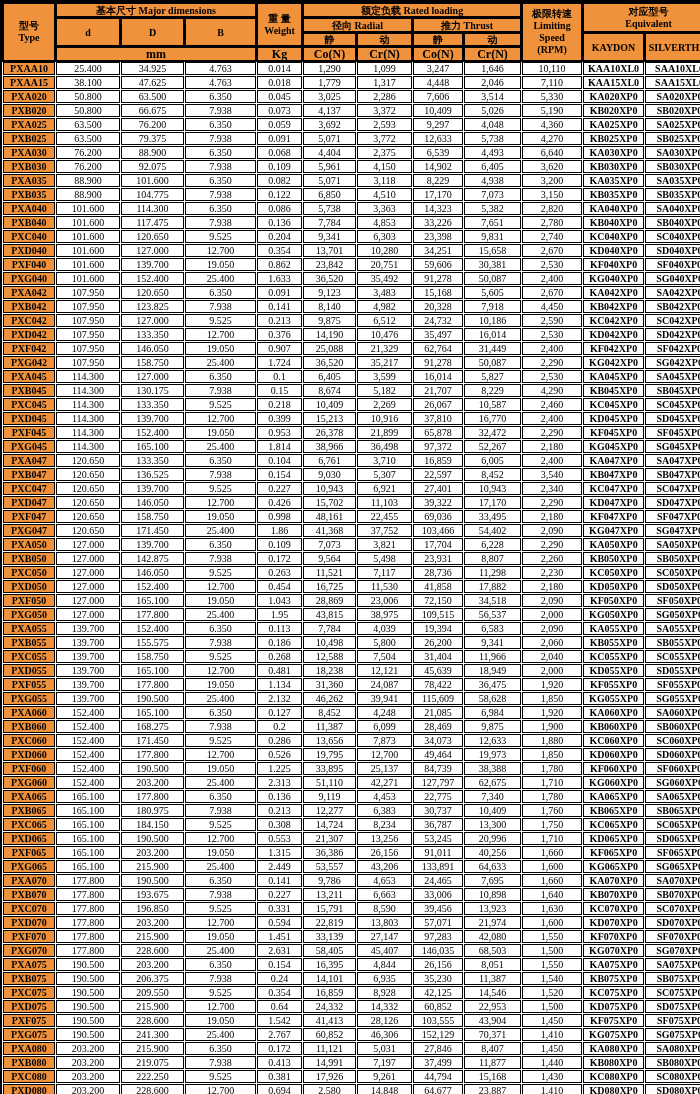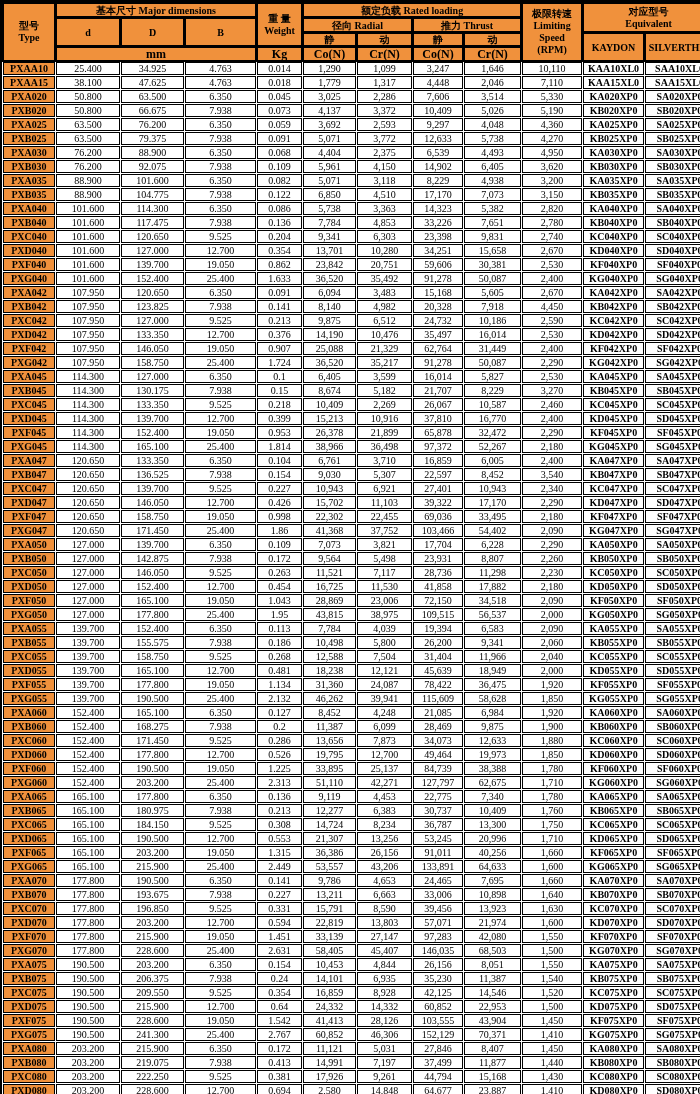--- a/index.html
+++ b/index.html
@@ -212,21 +212,21 @@
         <tr>
           <td class="type-cell">PXA030</td>
           <td>76.200</td>
           <td>88.900</td>
           <td>6.350</td>
           <td>0.068</td>
           <td>4,404</td>
           <td>2,375</td>
           <td>6,539</td>
           <td>4,493</td>
-          <td>4,950</td>
+          <td>6,640</td>
           <td class="model-cell">KA030XP0</td>
           <td class="model-cell">SA030XP0</td>
         </tr>
         <tr>
           <td class="type-cell">PXB030</td>
           <td>76.200</td>
           <td>92.075</td>
           <td>7.938</td>
           <td>0.109</td>
           <td>5,961</td>
@@ -348,21 +348,21 @@
           <td>2,400</td>
           <td class="model-cell">KG040XP0</td>
           <td class="model-cell">SG040XP0</td>
         </tr>
         <tr>
           <td class="type-cell">PXA042</td>
           <td>107.950</td>
           <td>120.650</td>
           <td>6.350</td>
           <td>0.091</td>
-          <td>6,094</td>
+          <td>9,123</td>
           <td>3,483</td>
           <td>15,168</td>
           <td>5,605</td>
           <td>2,670</td>
           <td class="model-cell">KA042XP0</td>
           <td class="model-cell">SA042XP0</td>
         </tr>
         <tr>
           <td class="type-cell">PXB042</td>
           <td>107.950</td>
@@ -450,21 +450,21 @@
         <tr>
           <td class="type-cell">PXB045</td>
           <td>114.300</td>
           <td>130.175</td>
           <td>7.938</td>
           <td>0.15</td>
           <td>8,674</td>
           <td>5,182</td>
           <td>21,707</td>
           <td>8,229</td>
-          <td>3,270</td>
+          <td>4,290</td>
           <td class="model-cell">KB045XP0</td>
           <td class="model-cell">SB045XP0</td>
         </tr>
         <tr>
           <td class="type-cell">PXC045</td>
           <td>114.300</td>
           <td>133.350</td>
           <td>9.525</td>
           <td>0.218</td>
           <td>10,409</td>
@@ -572,21 +572,21 @@
           <td>2,290</td>
           <td class="model-cell">KD047XP0</td>
           <td class="model-cell">SD047XP0</td>
         </tr>
         <tr>
           <td class="type-cell">PXF047</td>
           <td>120.650</td>
           <td>158.750</td>
           <td>19.050</td>
           <td>0.998</td>
-          <td>22,302</td>
+          <td>48,161</td>
           <td>22,455</td>
           <td>69,036</td>
           <td>33,495</td>
           <td>2,180</td>
           <td class="model-cell">KF047XP0</td>
           <td class="model-cell">SF047XP0</td>
         </tr>
         <tr>
           <td class="type-cell">PXG047</td>
           <td>120.650</td>
@@ -1020,21 +1020,21 @@
           <td>1,500</td>
           <td class="model-cell">KG070XP0</td>
           <td class="model-cell">SG070XP0</td>
         </tr>
         <tr>
           <td class="type-cell">PXA075</td>
           <td>190.500</td>
           <td>203.200</td>
           <td>6.350</td>
           <td>0.154</td>
-          <td>10,453</td>
+          <td>16,395</td>
           <td>4,844</td>
           <td>26,156</td>
           <td>8,051</td>
           <td>1,550</td>
           <td class="model-cell">KA075XP0</td>
           <td class="model-cell">SA075XP0</td>
         </tr>
         <tr>
           <td class="type-cell">PXB075</td>
           <td>190.500</td>

